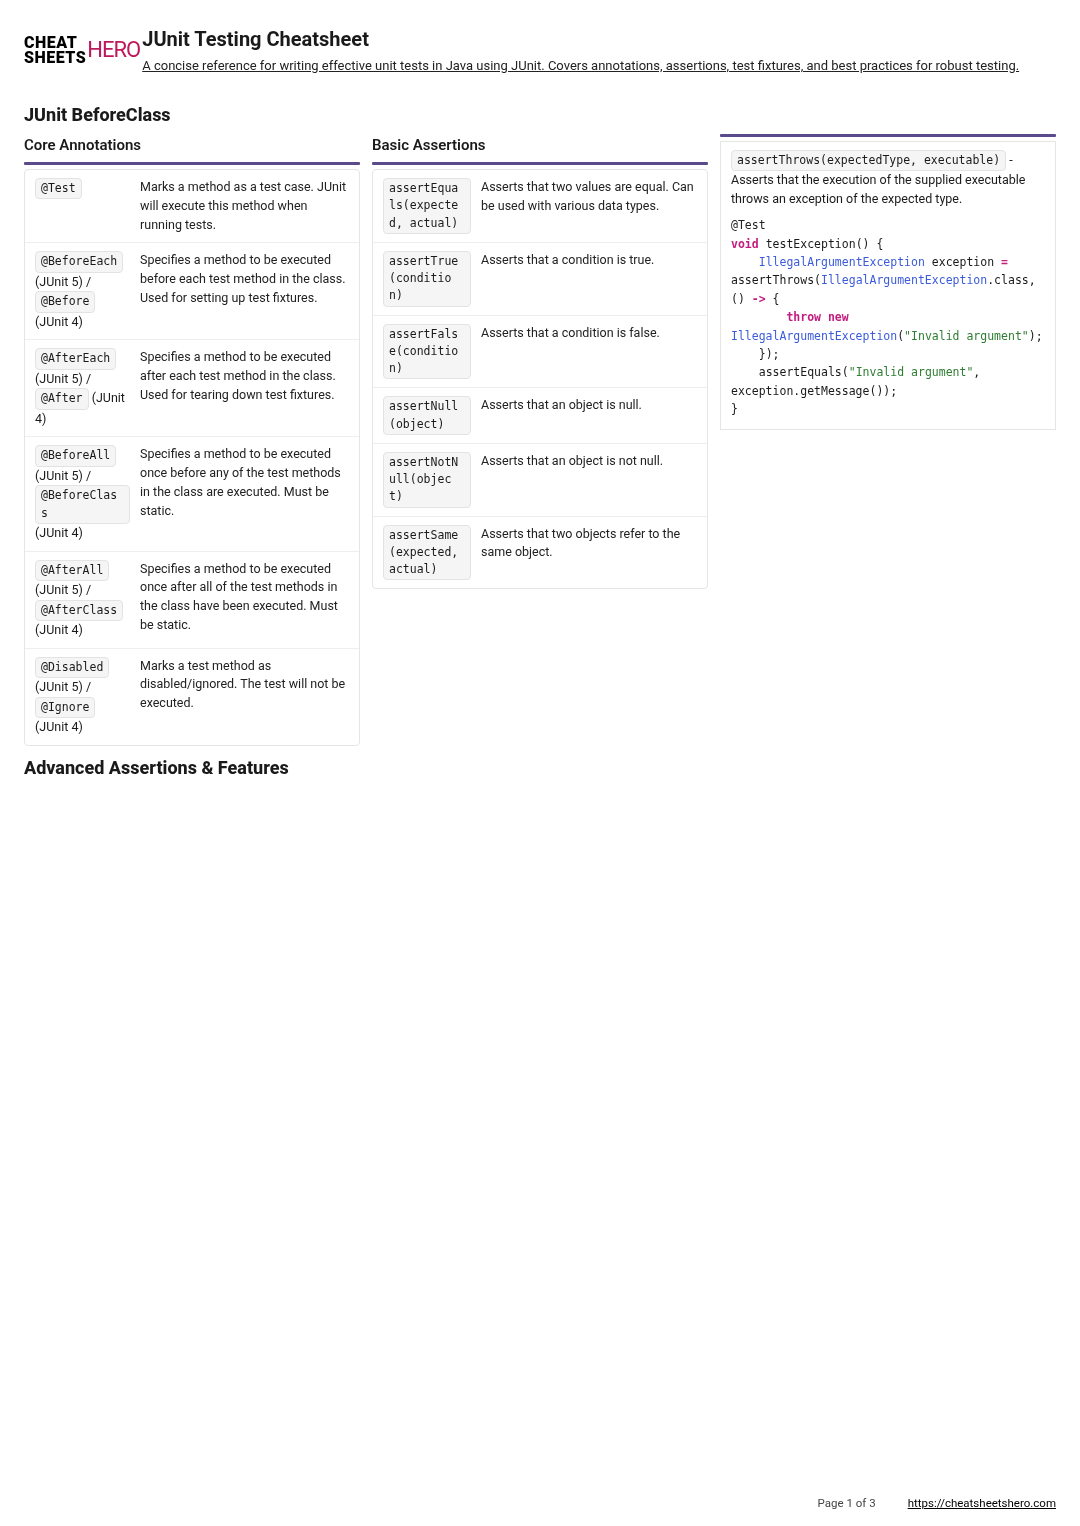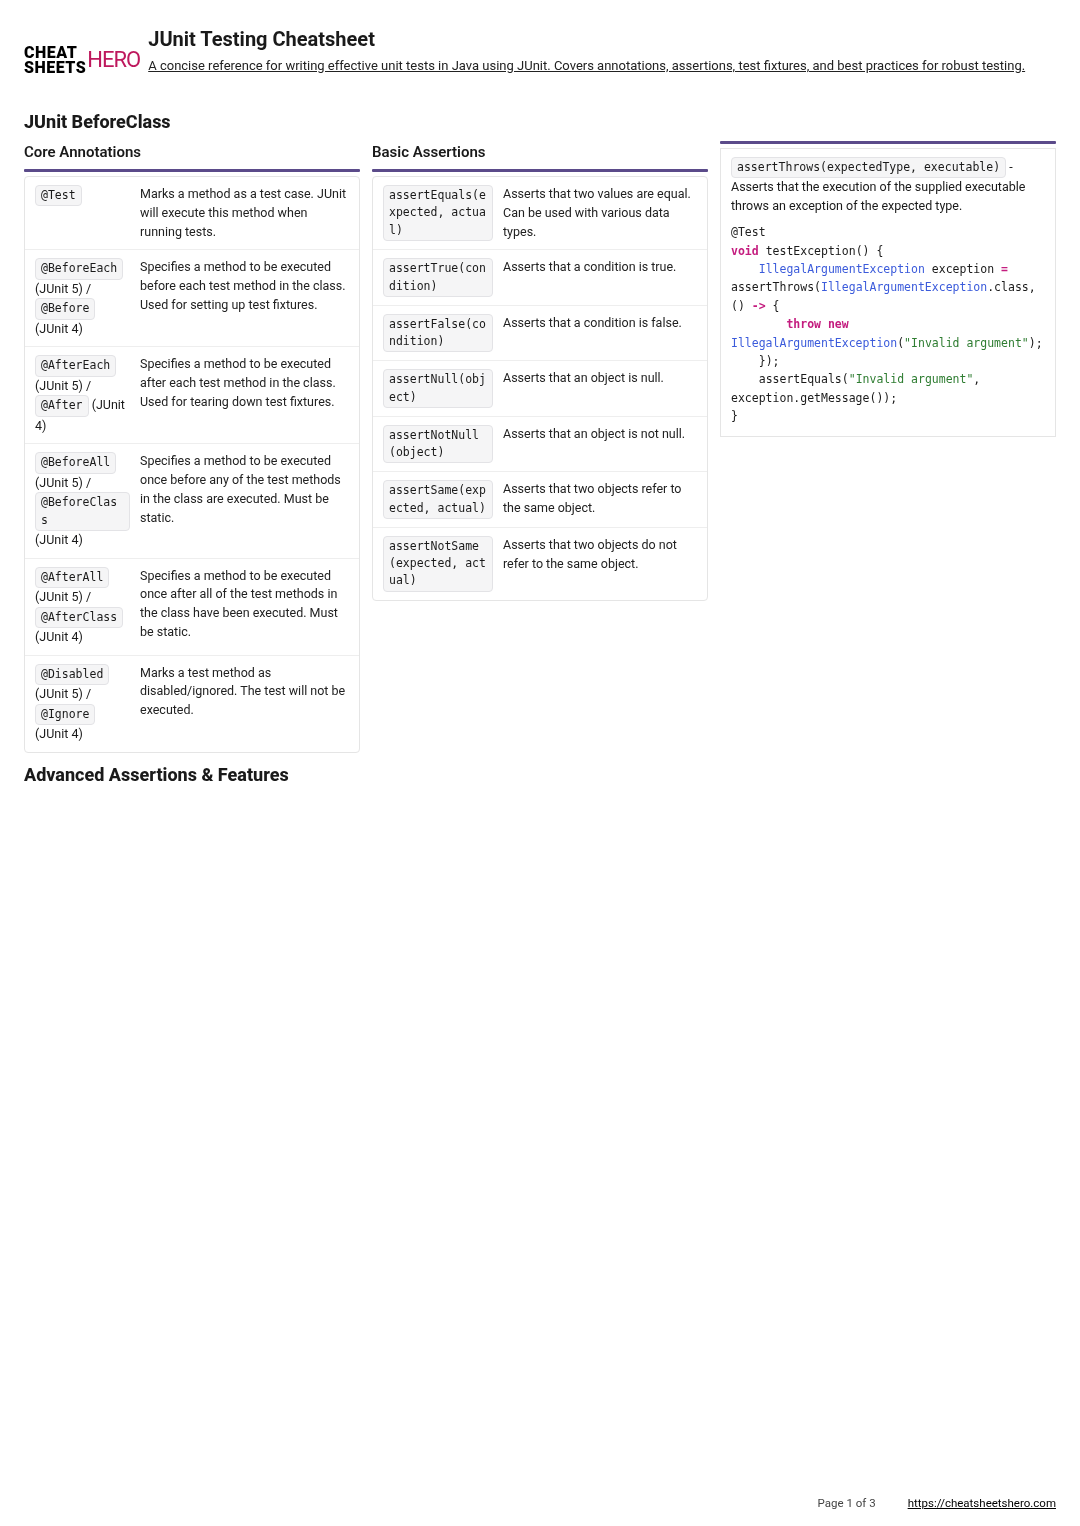--- a/index.html
+++ b/index.html
@@ -9,23 +9,23 @@
     color: #1a1a1a;
     font-size: 13px;
     line-height: 1.5;
     width: 1080px;
     height: 1526px;
     position: relative;
     padding: 24px 24px 40px 24px;
   }
   .header {
     display: flex;
-    align-items: flex-end;
-    gap: 8px;
-    margin-bottom: 32px;
+    align-items: center;
+    gap: 2px;
+    margin-bottom: 25px;
   }
   .logo {
     display: flex;
     align-items: center;
     font-weight: 900;
     font-size: 18px;
     line-height: 1;
     letter-spacing: 0.5px;
     user-select: none;
   }
@@ -82,21 +82,21 @@
   }
   .row {
     display: flex;
     gap: 10px;
     padding: 8px 10px;
     border-top: 1px solid #eee;
     font-size: 12.5px;
   }
   .row:first-child { border-top: none; }
   .row .key { width: 95px; flex: none; }
-  .assertions .row .key { width: 110px; flex: none; }
+  .assertions .row .key { width: 88px; flex: none; }
   .row .desc { flex: 1; color: #222; }
   code.inline {
     font-family: ui-monospace, SFMono-Regular, Menlo, Consolas, monospace;
     font-size: 11.5px;
     background: #f5f5f6;
     border: 1px solid #e3e3e6;
     border-radius: 4px;
     padding: 1px 5px;
     display: inline-block;
     word-break: break-all;
@@ -218,24 +218,20 @@
         <div class="key"><code class="inline">assertNull(object)</code></div>
         <div class="desc">Asserts that an object is null.</div>
       </div>
       <div class="row">
         <div class="key"><code class="inline">assertNotNull(object)</code></div>
         <div class="desc">Asserts that an object is not null.</div>
       </div>
       <div class="row">
         <div class="key"><code class="inline">assertSame(expected, actual)</code></div>
         <div class="desc">Asserts that two objects refer to the same object.</div>
-      </div>
-      <div class="row">
-        <div class="key"><code class="inline">assertNotSame(expected, actual)</code></div>
-        <div class="desc">Asserts that two objects do not refer to the same object.</div>
       </div>
     </div>
   </div>
 
   <div class="card exc-card">
     <div class="accent"></div>
     <div class="intro">
       <p>
         <code class="inline">assertThrows(expectedType, executable)</code><span> - Asserts that the execution of the supplied executable throws an exception of the expected type.</span>
       </p>

